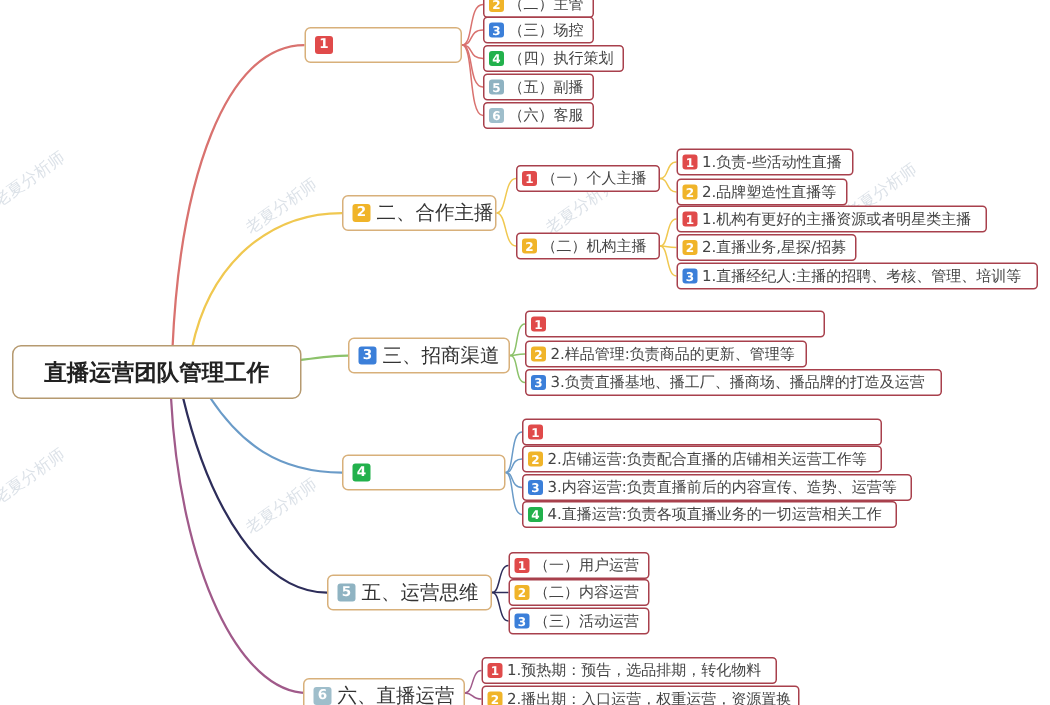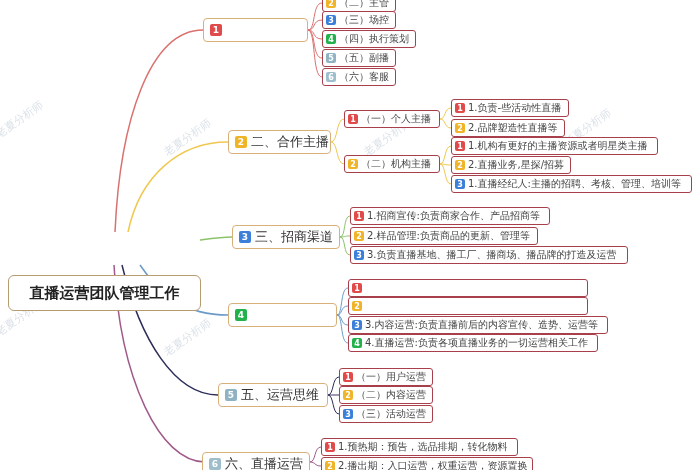--- a/index.html
+++ b/index.html
@@ -1,21 +1,21 @@
 <!DOCTYPE html>
 <html><head>
 <meta charset="utf-8">
 <style>
   * { box-sizing: border-box; margin: 0; padding: 0; }
   html, body { width: 700px; height: 470px; overflow: hidden; background: #ffffff; }
   body { position: relative; font-family: "DejaVu Sans", "Liberation Sans", sans-serif; color: #333; }
   #canvas { position: absolute; left: 0; top: 0; width: 700px; height: 470px; }
   svg.lines { position: absolute; left: 0; top: 0; width: 700px; height: 470px; }
   .node { position: absolute; background: #fff; white-space: nowrap; display: flex; align-items: center; }
-  .root { border: 1.5px solid #b69a70; border-radius: 6px; font-family: "DejaVu Serif", "Liberation Serif", serif; font-weight: bold; font-size: 15px; color: #222; justify-content: center; margin-top: 45px; }
+  .root { border: 1.5px solid #b69a70; border-radius: 6px; font-family: "DejaVu Serif", "Liberation Serif", serif; font-weight: bold; font-size: 15px; color: #222; justify-content: center; }
   .main { border: 1.5px solid #d8b07a; border-radius: 4px; font-size: 13px; color: #333; padding-left: 6px; }
   .sub { border: 1.5px solid #a8404c; border-radius: 3px; font-size: 10px; color: #444; padding-left: 3px; padding-right: 4px; }
   .badge { display: inline-flex; align-items: center; justify-content: center; color: #fff; font-size: 8px; font-weight: bold; border-radius: 2px; margin-right: 3px; flex-shrink: 0; }
   .main .badge { width: 12px; height: 12px; font-size: 9px; margin-right: 4px; }
   .sub .badge { width: 10px; height: 10px; }
   .watermark { position: absolute; color: #d4dbe3; font-size: 11px; transform: rotate(-35deg); opacity: 0.8; pointer-events: none; }
 </style>
 </head>
 <body>
 
@@ -127,39 +127,39 @@
     <span class="badge" style="background:#3b7fd9">3</span>
     <span>1.直播经纪人:主播的招聘、考核、管理、培训等</span>
   </div>
 
   <div class="node main" style="left:232px;top:225px;width:108px;height:24px;">
     <span class="badge" style="background:#3b7fd9">3</span>
     <span>三、招商渠道</span>
   </div>
   <div class="node sub" style="left:350px;top:207px;width:200px;height:18px;">
     <span class="badge" style="background:#e04a4a">1</span>
-    <span>1.招商宣传:负责商家合作、产品招商等</span>
   </div>
   <div class="node sub" style="left:350px;top:227px;width:188px;height:18px;">
     <span class="badge" style="background:#f0b429">2</span>
     <span>2.样品管理:负责商品的更新、管理等</span>
   </div>
   <div class="node sub" style="left:350px;top:246px;width:278px;height:18px;">
     <span class="badge" style="background:#3b7fd9">3</span>
     <span>3.负责直播基地、播工厂、播商场、播品牌的打造及运营</span>
   </div>
 
   <div class="node main" style="left:228px;top:303px;width:109px;height:24px;">
     <span class="badge" style="background:#22b14c">4</span>
   </div>
   <div class="node sub" style="left:348px;top:279px;width:240px;height:18px;">
     <span class="badge" style="background:#e04a4a">1</span>
   </div>
   <div class="node sub" style="left:348px;top:297px;width:240px;height:18px;">
     <span class="badge" style="background:#f0b429">2</span>
+    <span>2.店铺运营:负责配合直播的店铺相关运营工作等</span>
   </div>
   <div class="node sub" style="left:348px;top:316px;width:260px;height:18px;">
     <span class="badge" style="background:#3b7fd9">3</span>
     <span>3.内容运营:负责直播前后的内容宣传、造势、运营等</span>
   </div>
   <div class="node sub" style="left:348px;top:334px;width:250px;height:18px;">
     <span class="badge" style="background:#22b14c">4</span>
     <span>4.直播运营:负责各项直播业务的一切运营相关工作</span>
   </div>
 

